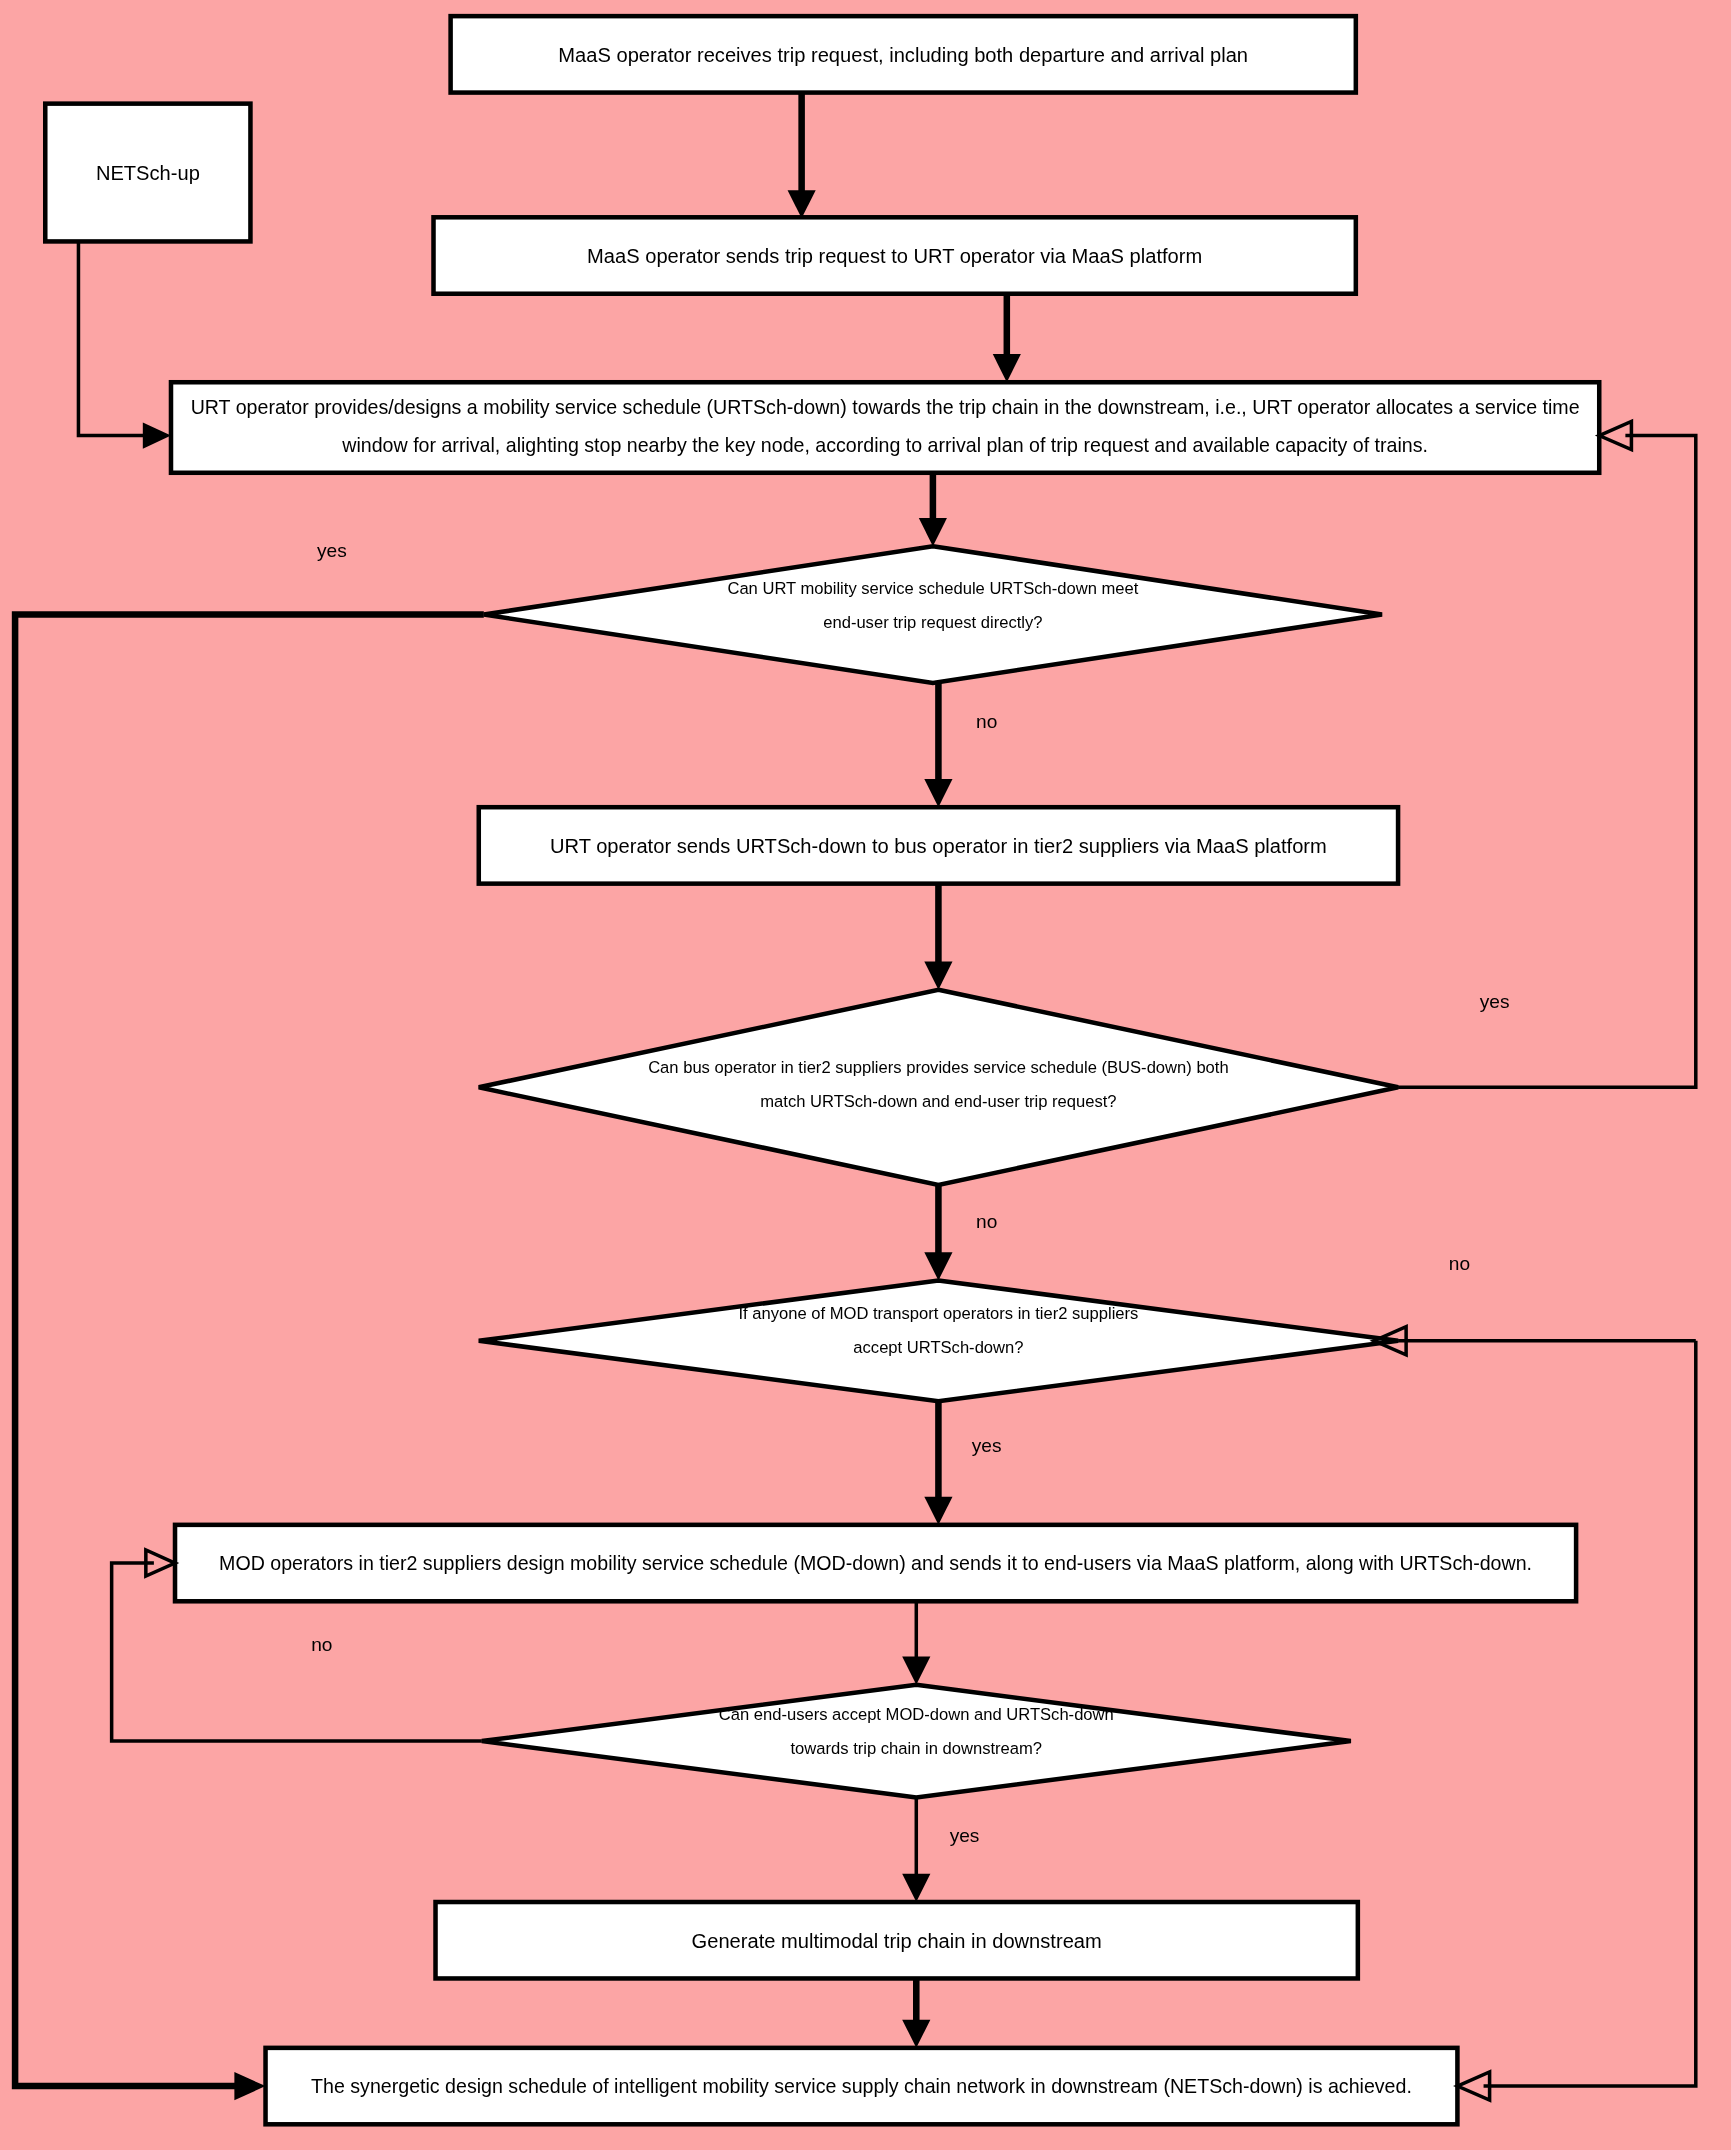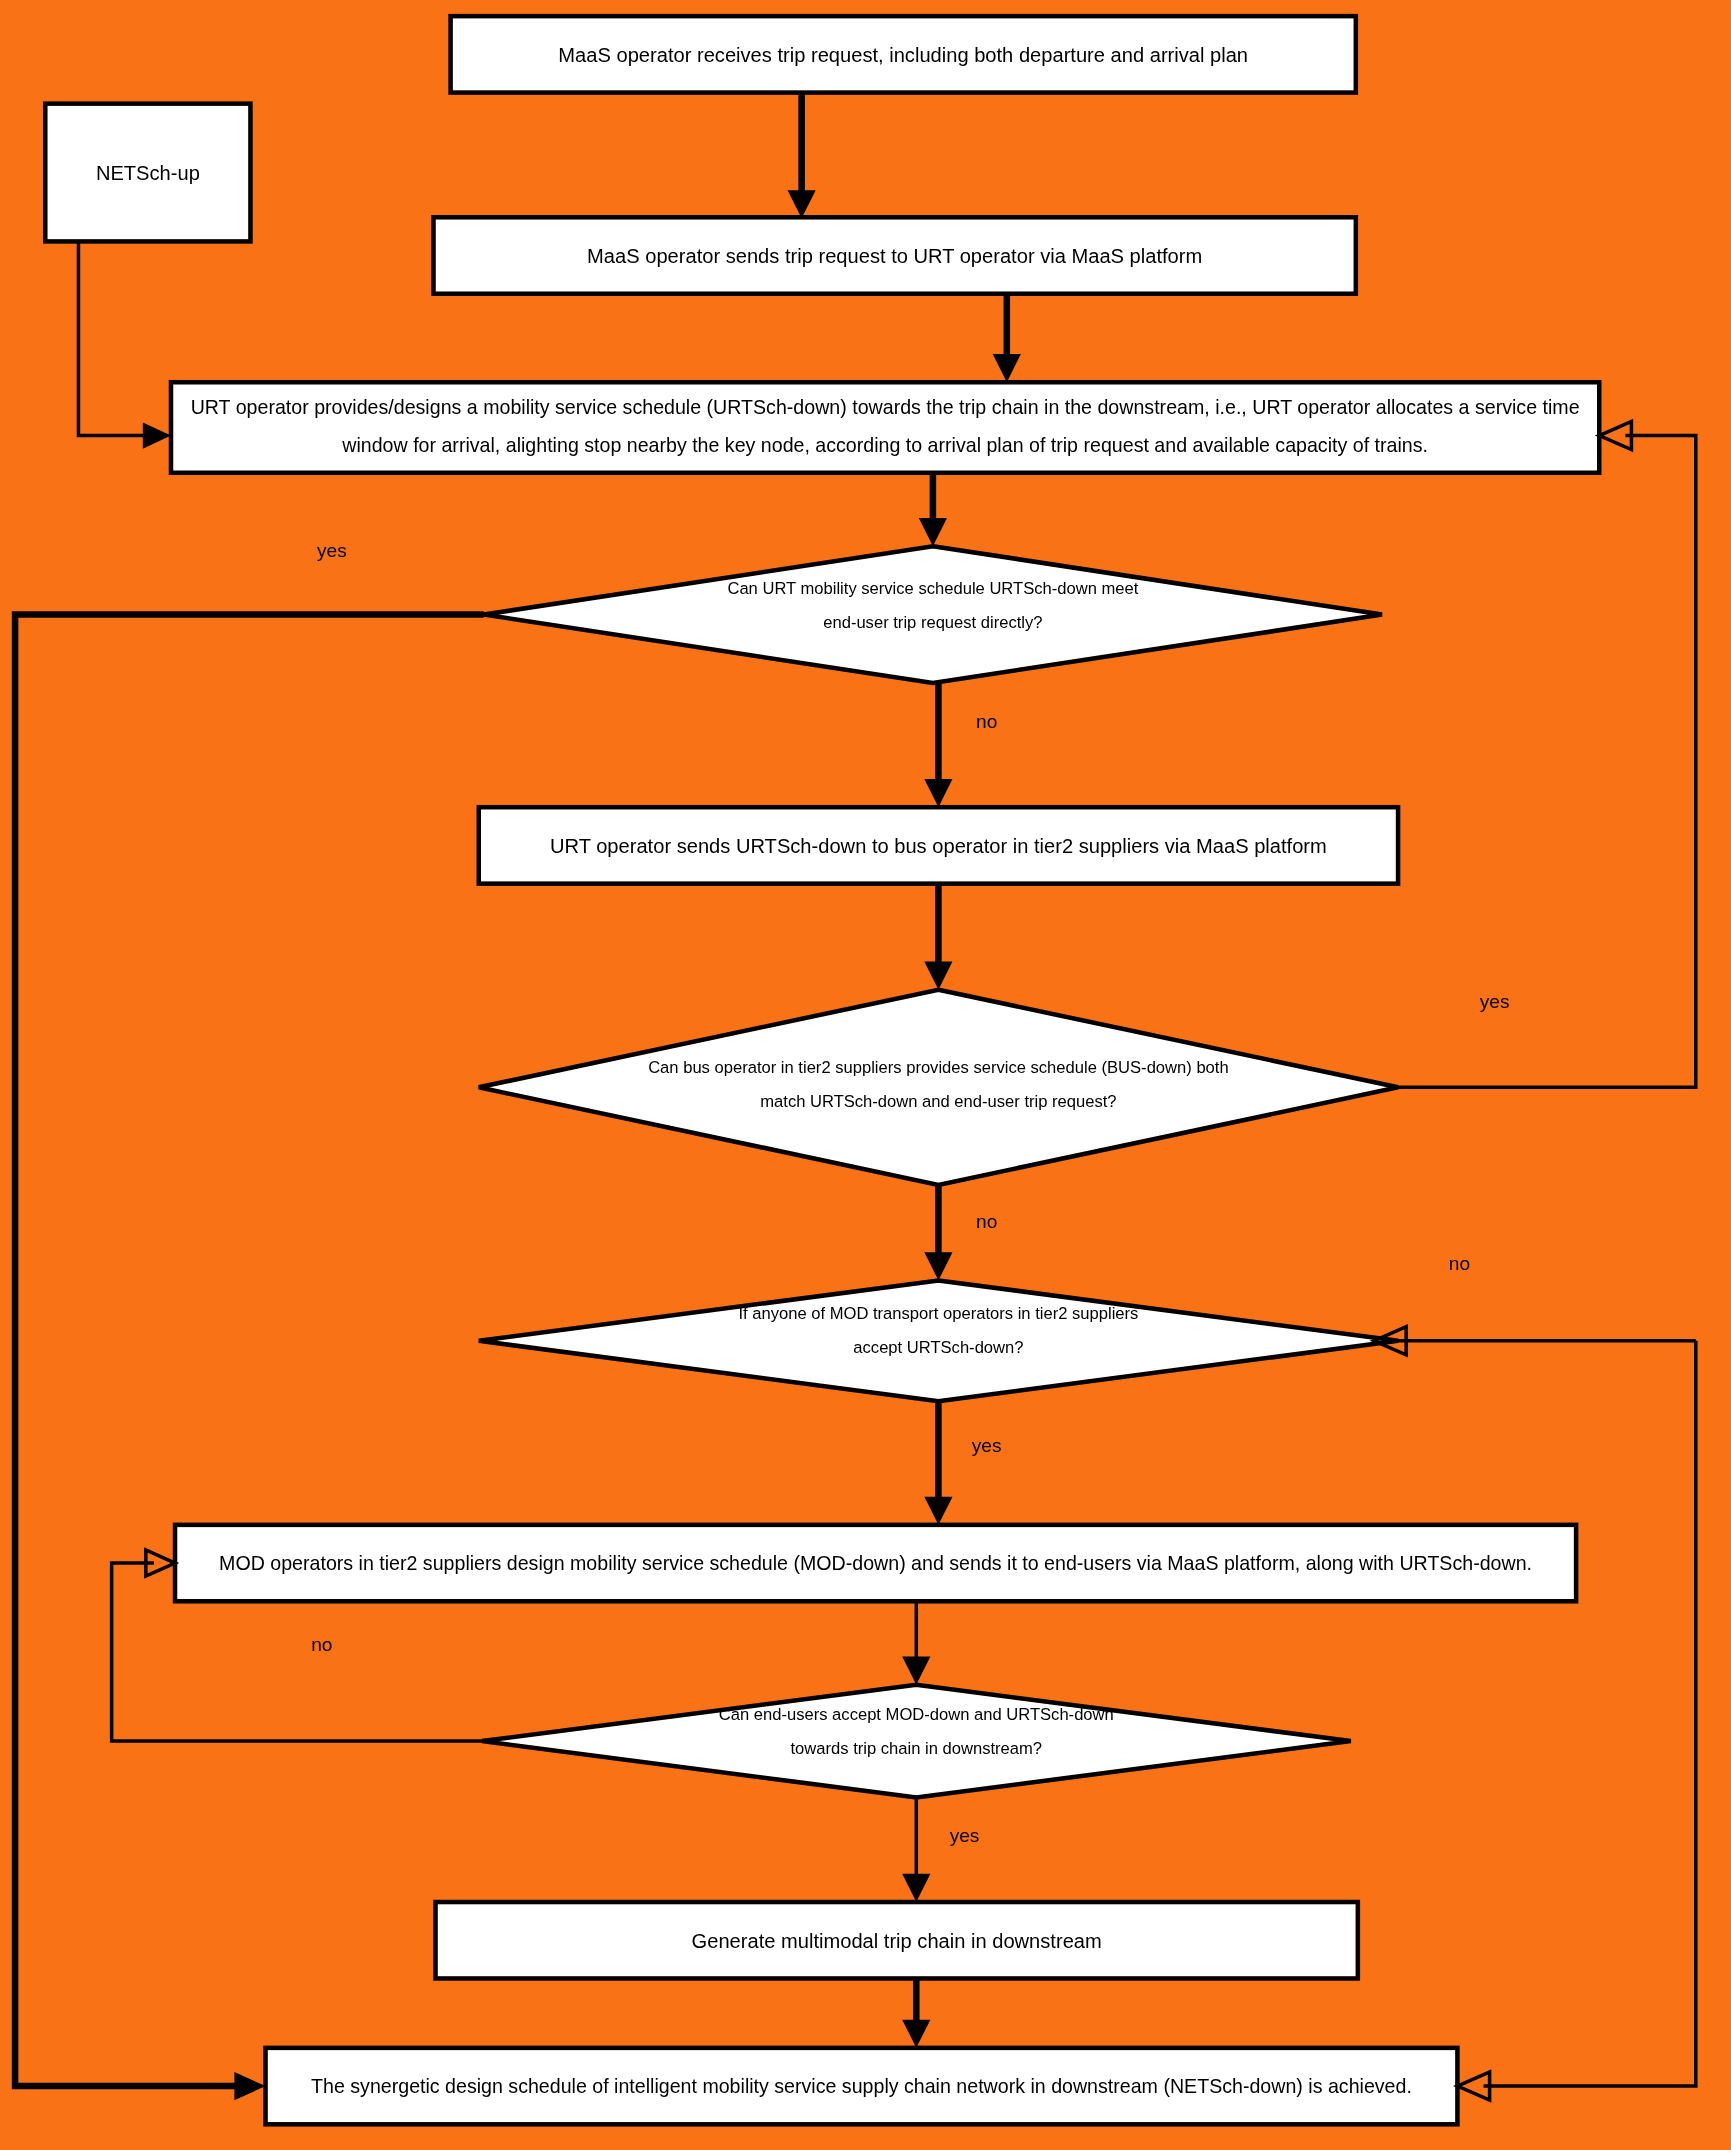--- a/index.html
+++ b/index.html
@@ -4,21 +4,21 @@
 <style>
   html, body {
     margin: 0;
     padding: 0;
     background: #ffffff;
   }
   #flow-root {
     position: relative;
     width: 1732px;
     height: 2151px;
-    background: #f97316;
+    background: #fca5a5;
     font-family: "Liberation Sans", sans-serif;
   }
   svg#flow-svg {
     position: absolute;
     left: 0;
     top: 0;
     width: 1732px;
     height: 2151px;
     display: block;
   }

